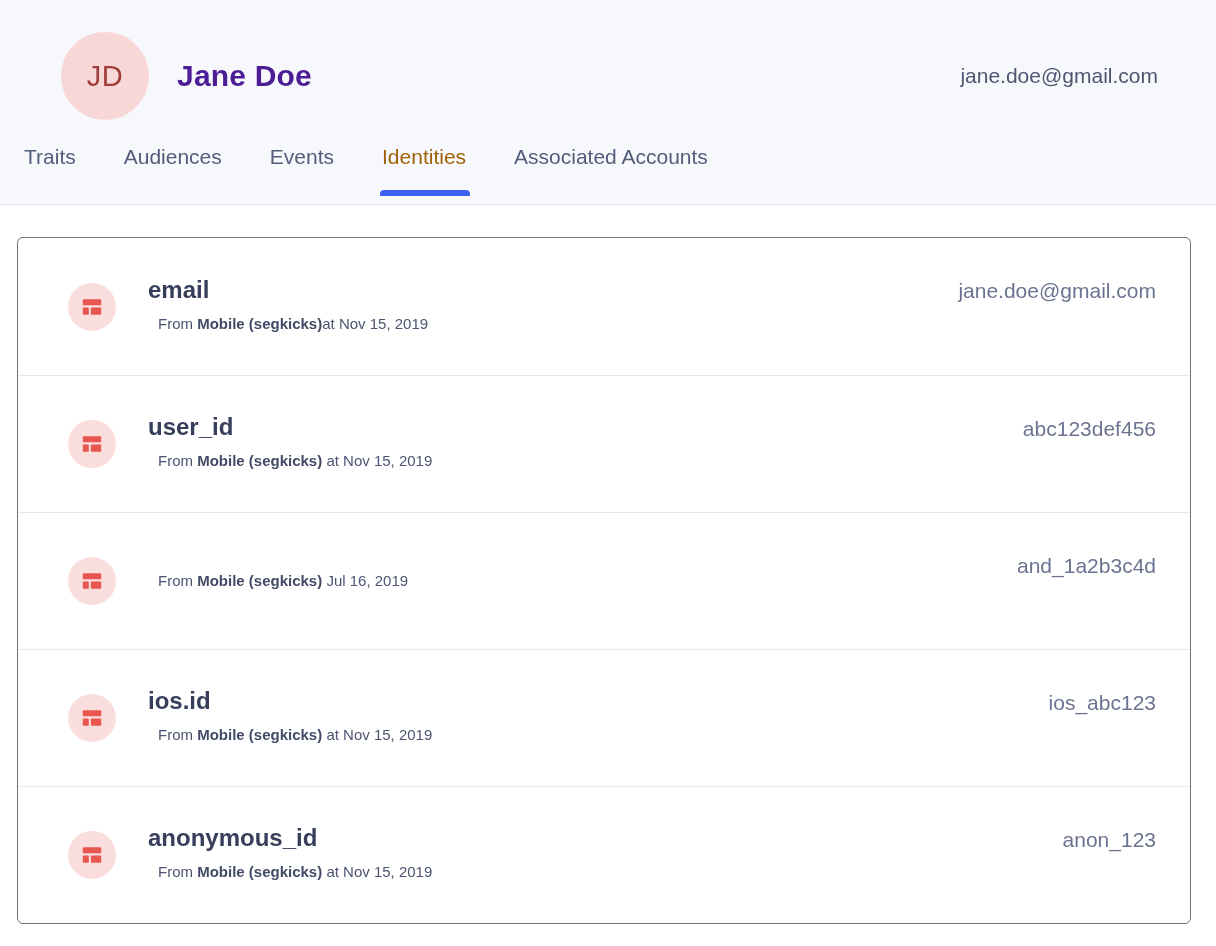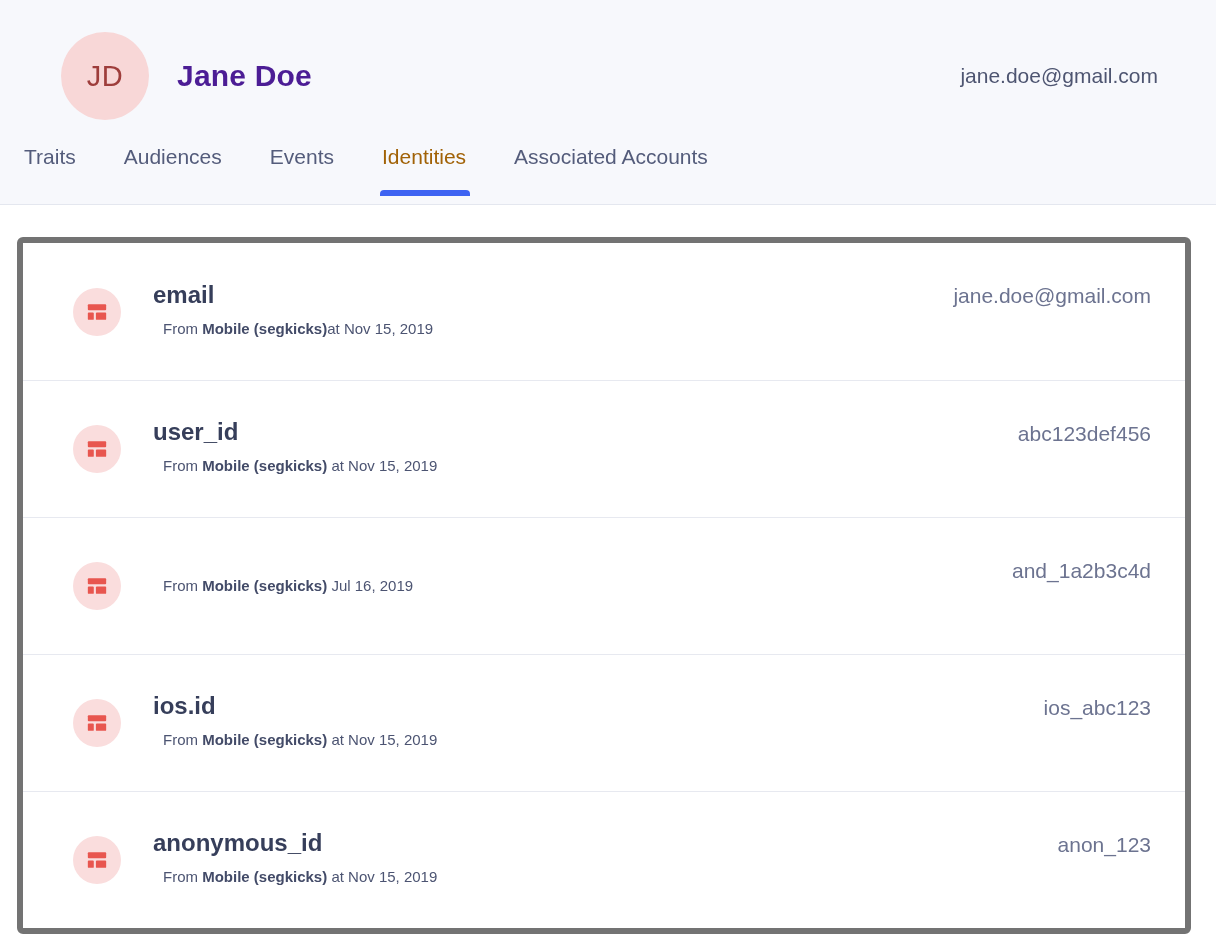--- a/index.html
+++ b/index.html
@@ -77,21 +77,21 @@
     background: #3e63f2;
     border-radius: 4px 4px 0 0;
   }
 
   
   .content { padding: 32px 0 0 0; }
   .card {
     margin-left: 17px;
     width: 1174px;
     background: #ffffff;
-    border: 6px solid #737373;
+    border: 1px solid #737373;
     border-radius: 6px;
     overflow: hidden;
   }
   .identity-row {
     display: flex;
     align-items: center;
     height: 137px;
     padding: 0 34px 0 50px;
   }
   .identity-row + .identity-row { border-top: 1px solid #e7e9f0; }

